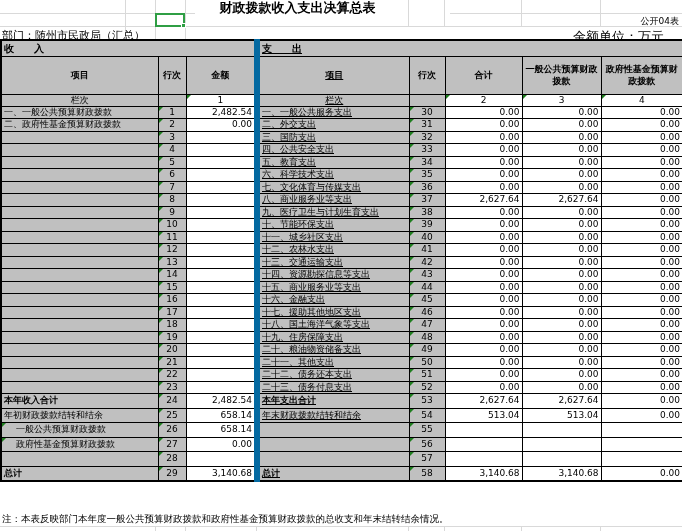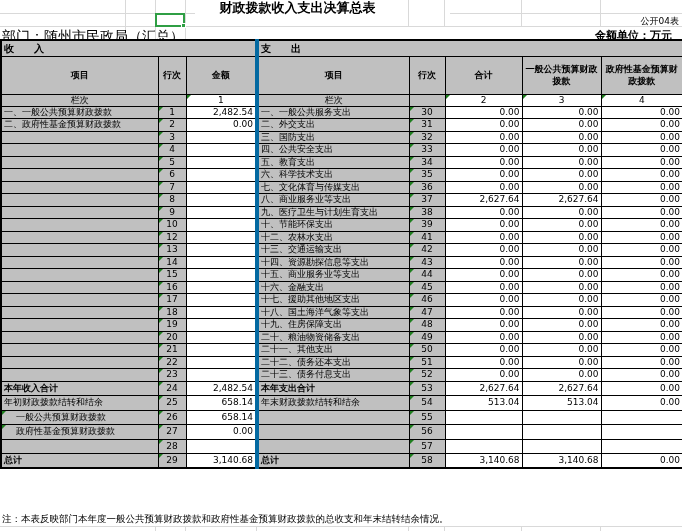--- a/index.html
+++ b/index.html
@@ -9,37 +9,37 @@
     font-family:"DejaVu Sans","Liberation Sans",sans-serif; overflow:hidden;
   }
   .sheet { position:absolute; left:0; top:0; width:682px; height:531px; overflow:hidden; }
 
   
   .gl { position:absolute; background:#d9d9d9; z-index:0; }
 
   .title { position:absolute; top:0; left:0; width:595px; text-align:center;
            font-size:13px; font-weight:bold; line-height:15px; z-index:2; }
   .sheetlabel { position:absolute; top:15px; right:3px; font-size:9px; z-index:2; }
-  .unitlabel  { position:absolute; top:28px; right:10px; font-size:11px; z-index:2;font-weight:bold; }
-  .dept       { position:absolute; top:28px; left:2px;  font-size:14px; z-index:2; }
+  .unitlabel  { position:absolute; top:28px; right:18px; font-size:13px; z-index:2; }
+  .dept       { position:absolute; top:28px; left:2px;  font-size:11px; z-index:2; }
 
   table { position:absolute; left:0; top:39px; width:682px; border-collapse:collapse;
           table-layout:fixed; border:2px solid #000; z-index:3; background:#fff; }
   td { border:1px solid #000; font-size:9px; line-height:11px; padding:0 2px;
        height:12.5px; white-space:nowrap; overflow:hidden; position:relative; }
   tr.h1 td { height:16px; font-size:10px; }
   tr.h2 td { height:38px; white-space:normal; line-height:12px; text-align:center; font-weight:bold; }
   tr.h3 td { height:12px;margin-left:46px; }
   tr.tall td { height:14.5px; }
   .gray   { background:#c0c0c0; }
   .hdr    { font-weight:bold; }
   .center { text-align:center; }
   .num    { text-align:right; }
   .indent { padding-left:14px; }
-  .sec    { border-left:4px solid #0369a1; }
+  .sec    { border-left:6px solid #0369a1;text-decoration:underline; }
   .tri::before { content:""; position:absolute; top:0; left:0; width:0; height:0;
                  border-top:4px solid #1e7e1e; border-right:4px solid transparent; }
 
   .selection { position:absolute; left:155px; top:13px; width:30px; height:14px;
                border:2px solid #2f9e44; z-index:4; }
   .handle { position:absolute; right:-3px; bottom:-3px; width:5px; height:5px;
             background:#2f9e44; border:1px solid #fff; }
 
   .note { position:absolute; top:513px; left:2px; width:678px; font-size:9.5px;
           z-index:3; white-space:nowrap; overflow:hidden; }
@@ -211,20 +211,30 @@
           <td class="gray center tri">10</td>
           <td class="num"></td>
           <td class="gray sec">十、节能环保支出</td>
           <td class="gray center tri">39</td>
           <td class="num">0.00</td>
           <td class="num">0.00</td>
           <td class="num">0.00</td>
         </tr>
         <tr>
           <td class="gray"></td>
+          <td class="gray center tri">11</td>
+          <td class="num"></td>
+          <td class="gray sec">十一、城乡社区支出</td>
+          <td class="gray center tri">40</td>
+          <td class="num">0.00</td>
+          <td class="num">0.00</td>
+          <td class="num">0.00</td>
+        </tr>
+        <tr>
+          <td class="gray"></td>
           <td class="gray center tri">12</td>
           <td class="num"></td>
           <td class="gray sec">十二、农林水支出</td>
           <td class="gray center tri">41</td>
           <td class="num">0.00</td>
           <td class="num">0.00</td>
           <td class="num">0.00</td>
         </tr>
         <tr>
           <td class="gray"></td>

